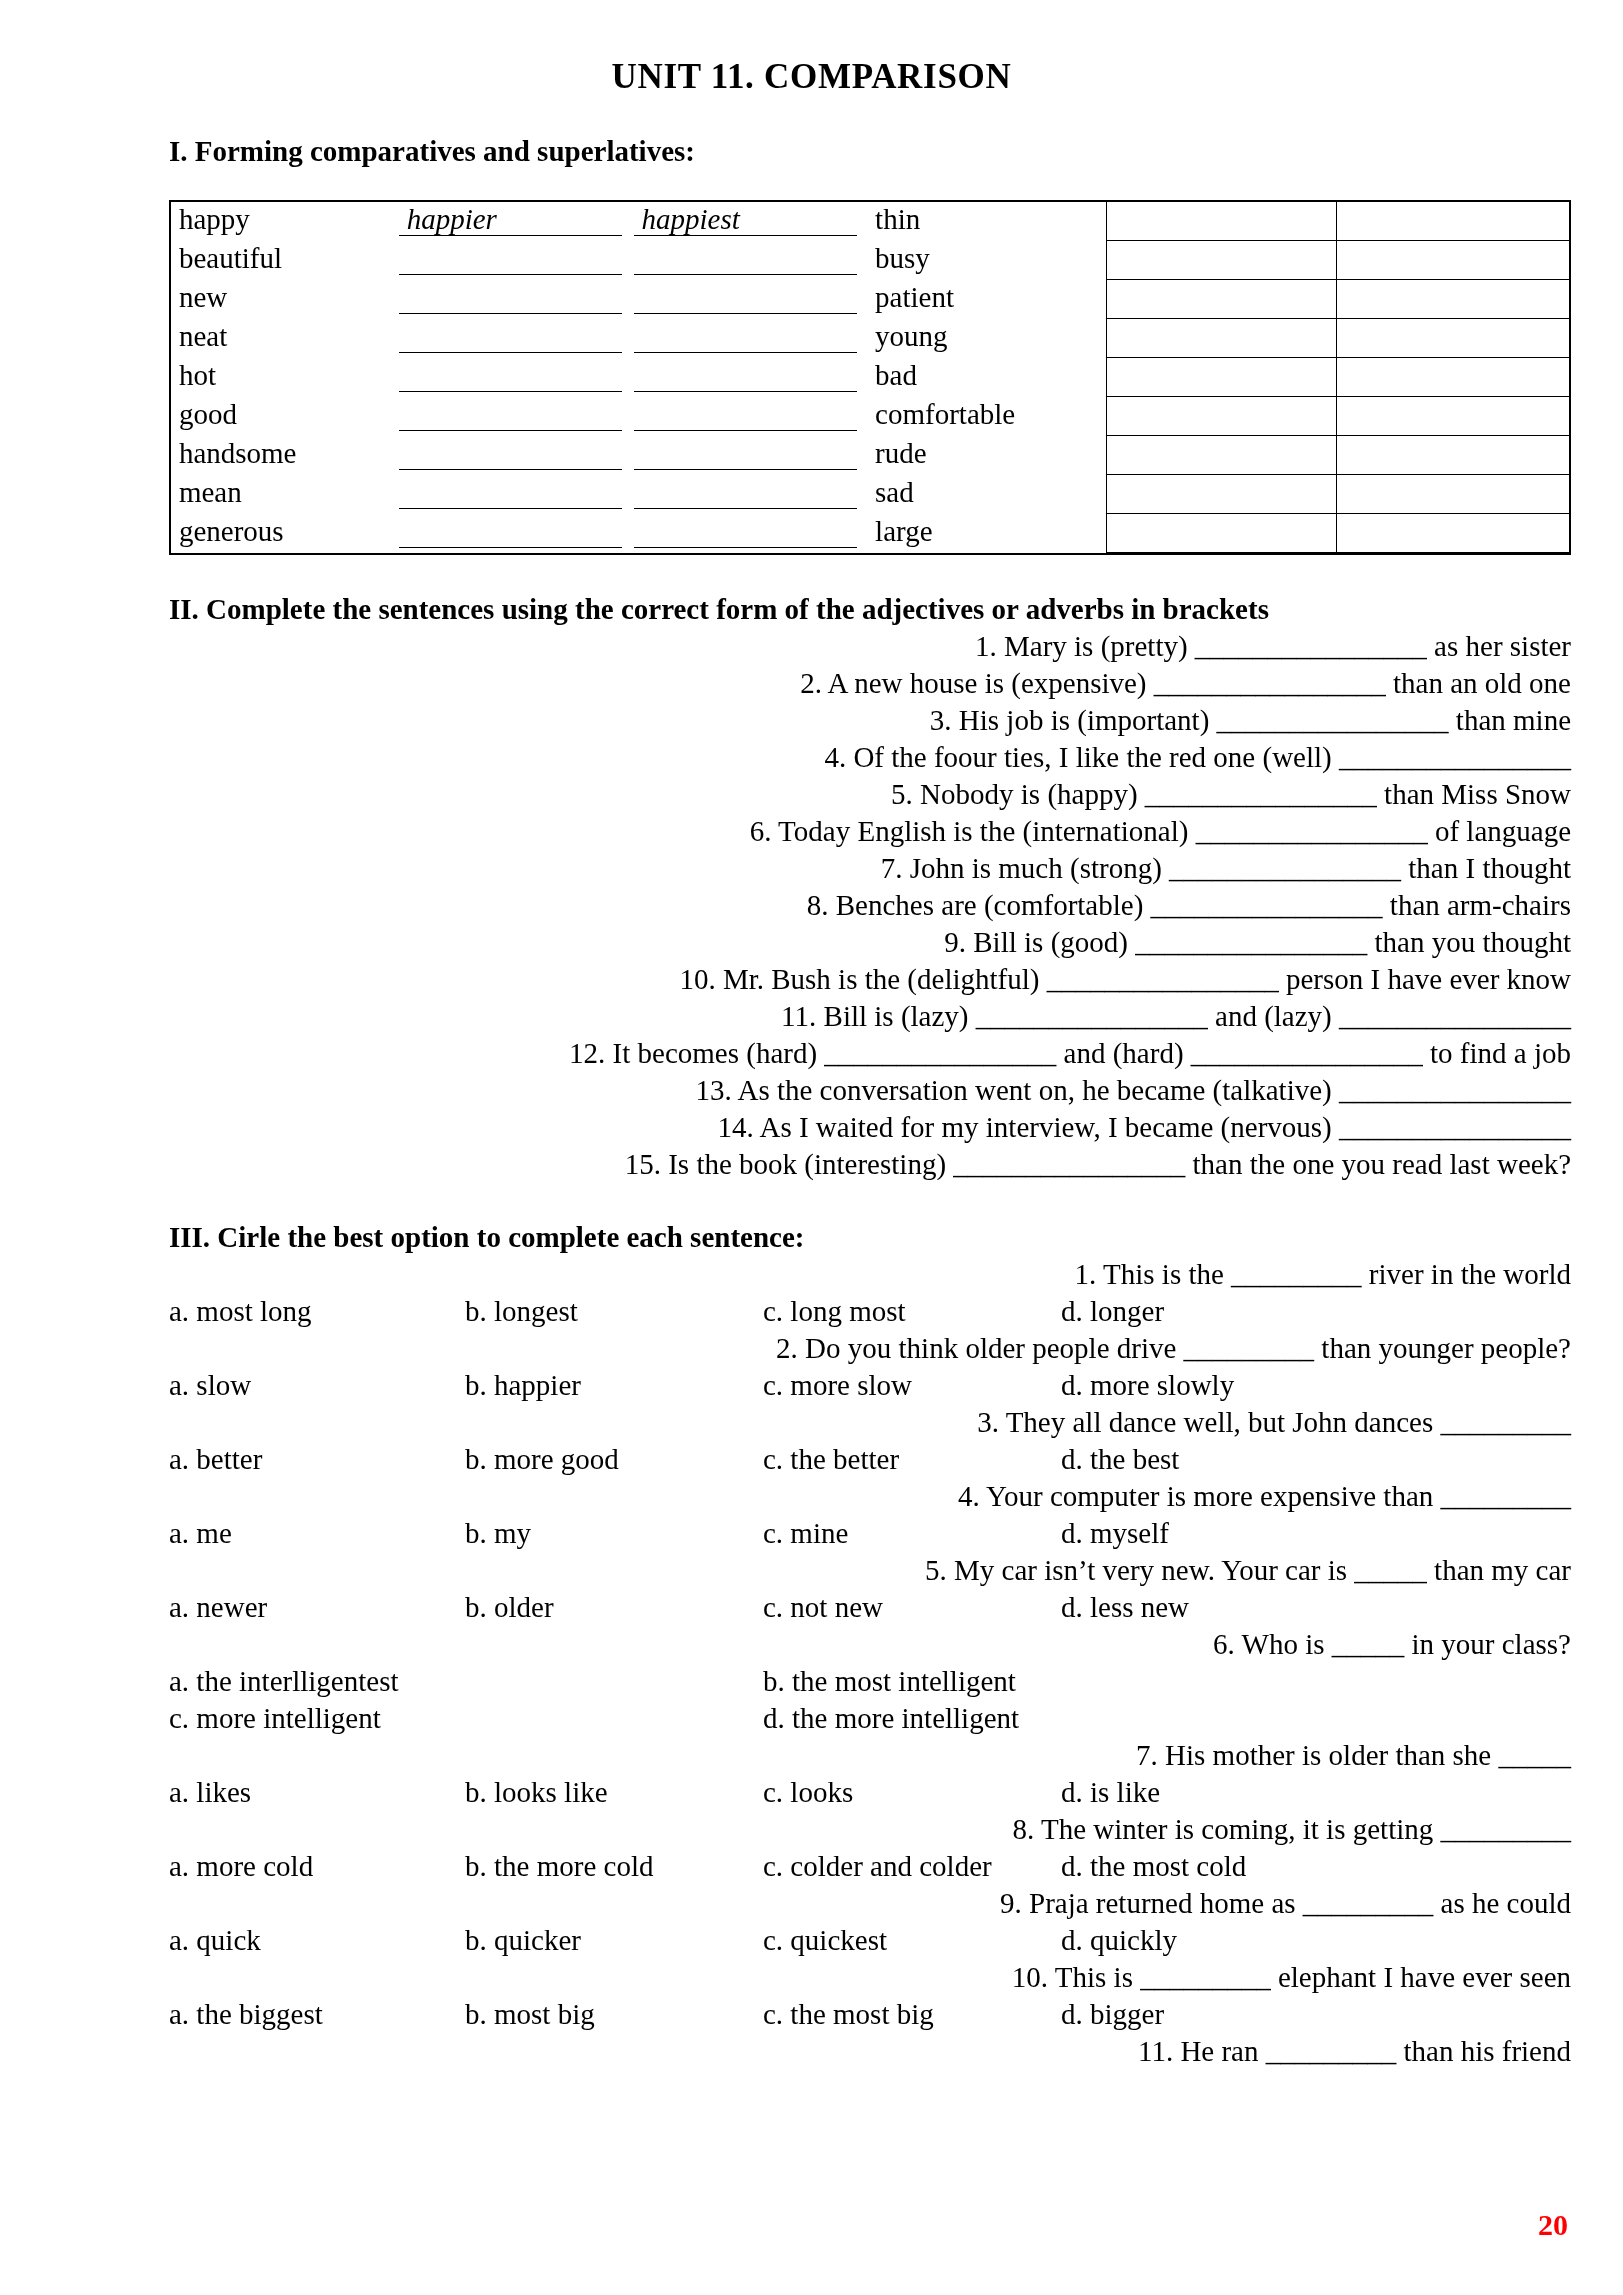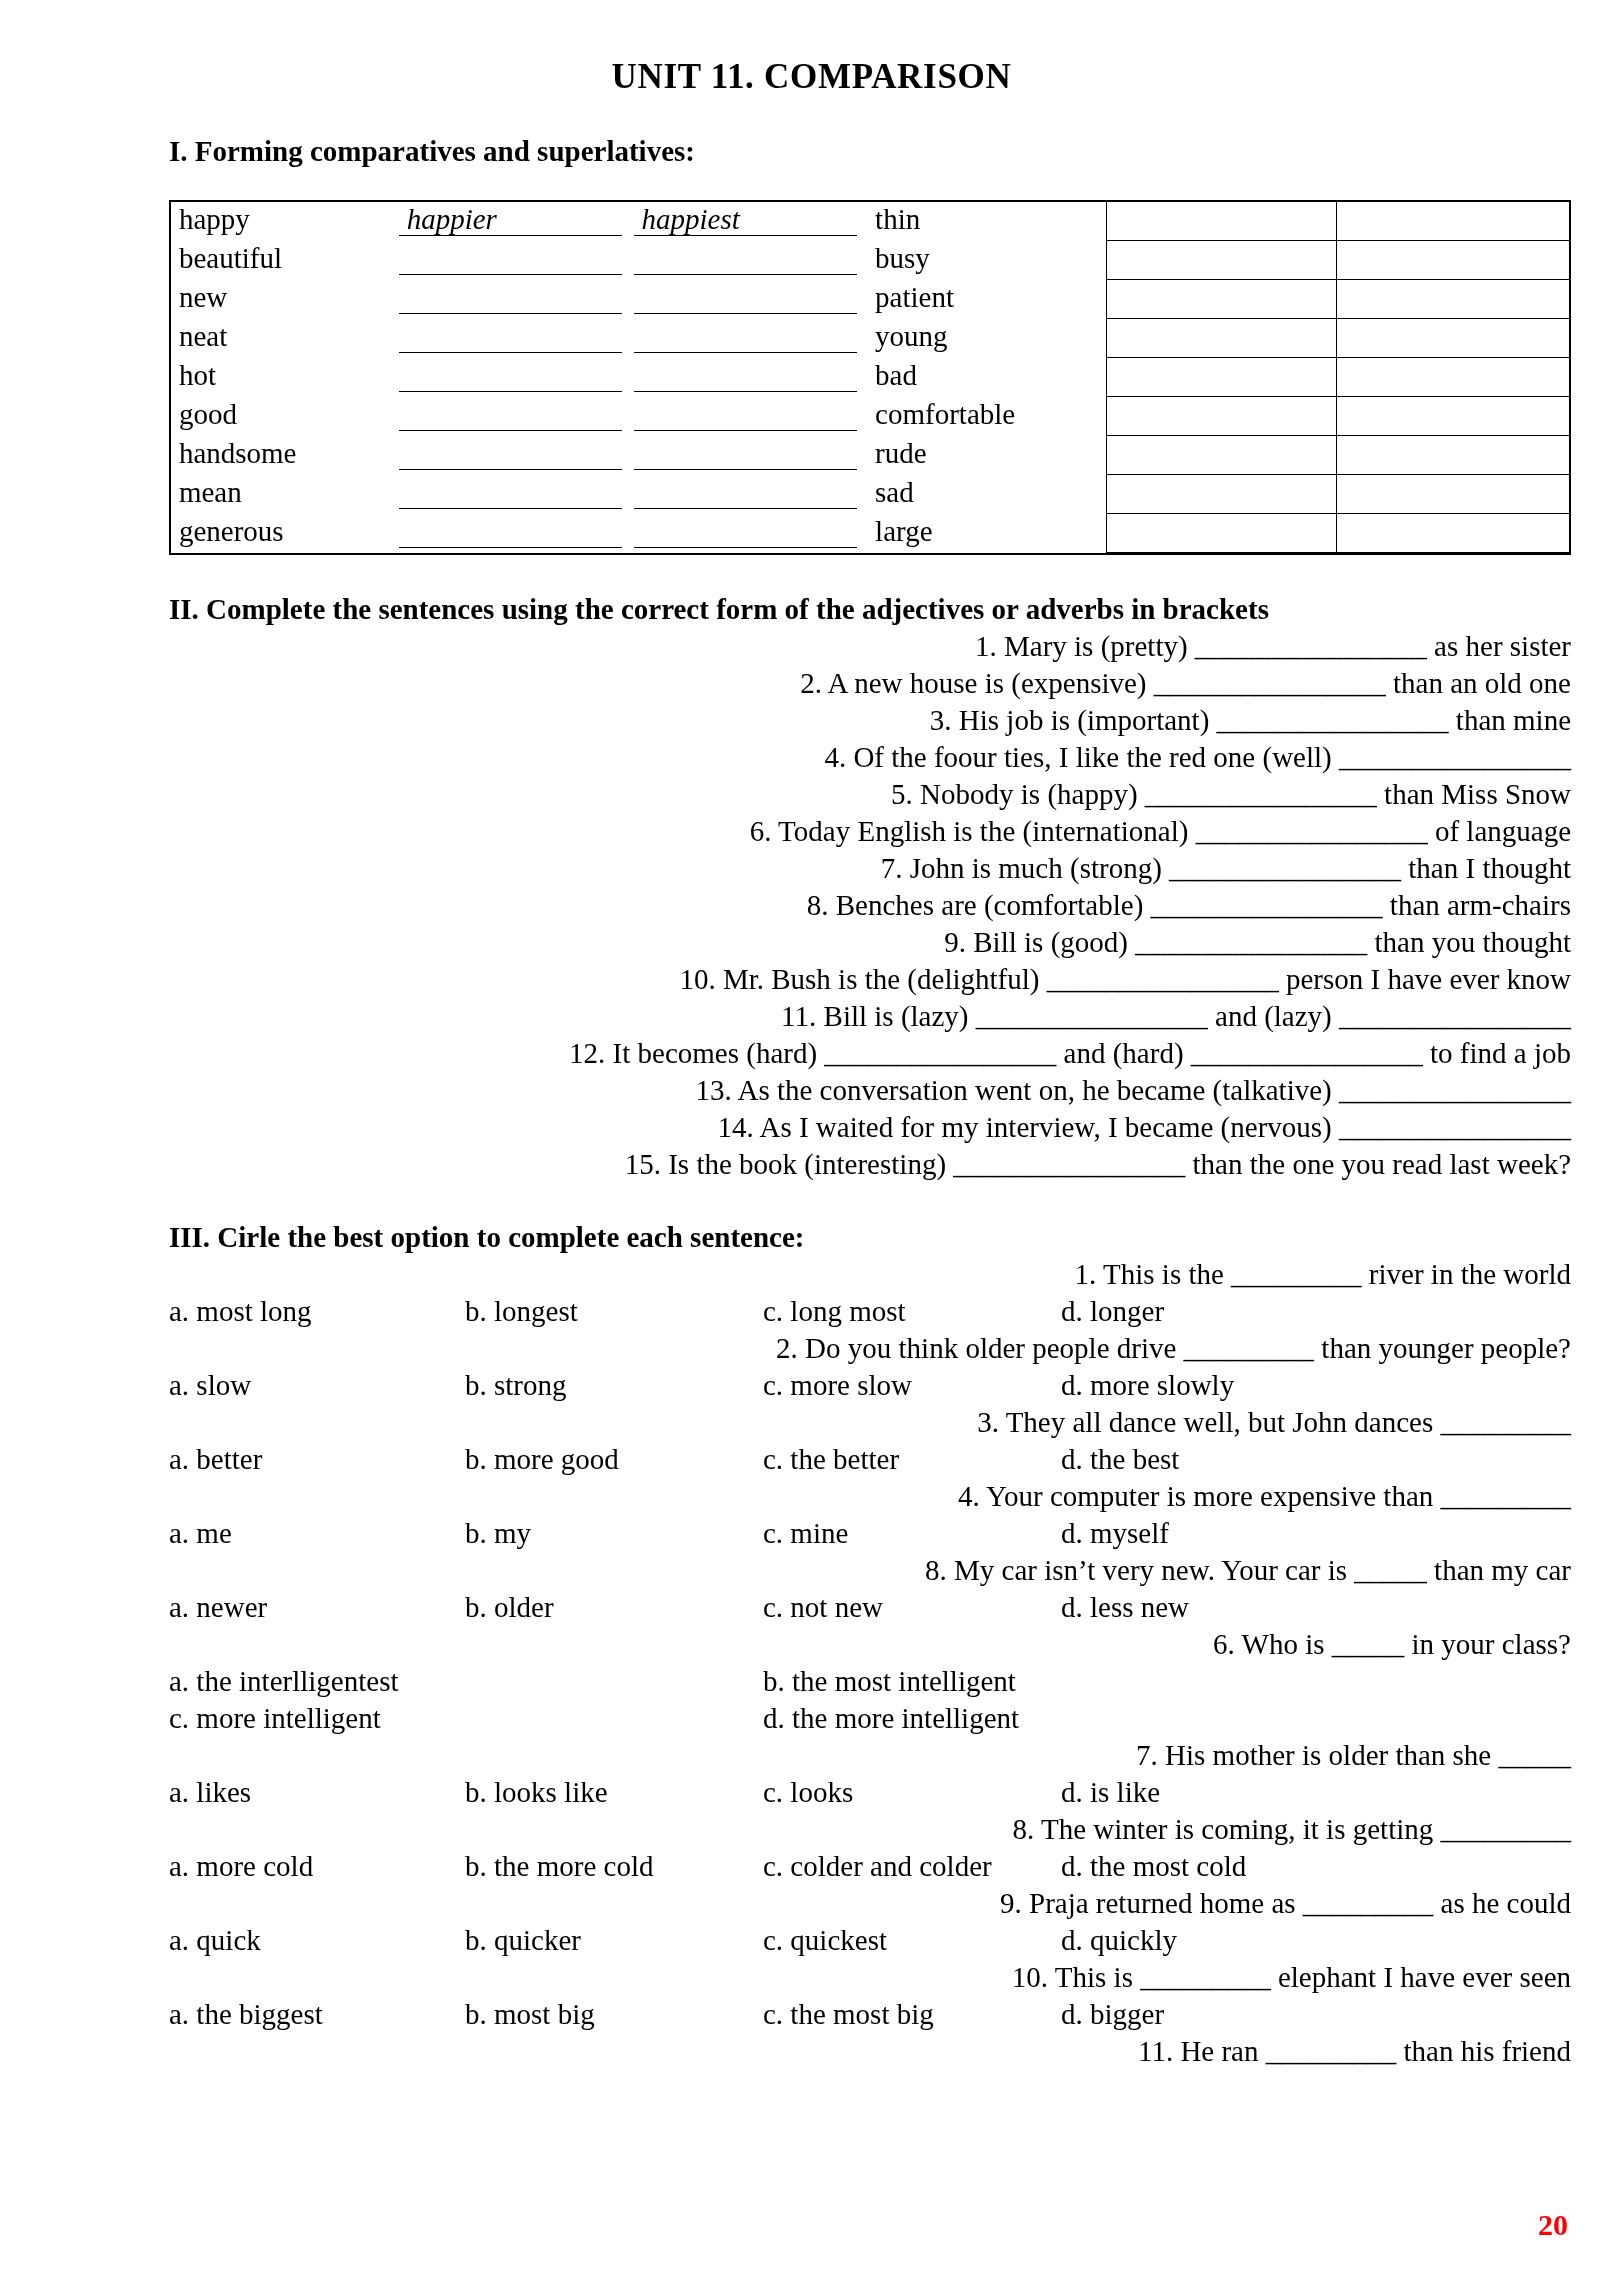--- a/index.html
+++ b/index.html
@@ -166,42 +166,42 @@
     <div class="opt-row">
       <span class="opt">a. most long</span>
       <span class="opt">b. longest</span>
       <span class="opt">c. long most</span>
       <span class="opt">d. longer</span>
     </div>
 
     <div class="line">2. Do you think older people drive _________ than younger people?</div>
     <div class="opt-row">
       <span class="opt">a. slow</span>
-      <span class="opt">b. strong</span>
+      <span class="opt">b. happier</span>
       <span class="opt">c. more slow</span>
       <span class="opt">d. more slowly</span>
     </div>
 
     <div class="line">3. They all dance well, but John dances _________</div>
     <div class="opt-row">
       <span class="opt">a. better</span>
       <span class="opt">b. more good</span>
       <span class="opt">c. the better</span>
       <span class="opt">d. the best</span>
     </div>
 
     <div class="line">4. Your computer is more expensive than _________</div>
     <div class="opt-row">
       <span class="opt">a. me</span>
       <span class="opt">b. my</span>
       <span class="opt">c. mine</span>
       <span class="opt">d. myself</span>
     </div>
 
-    <div class="line">8. My car isn’t very new. Your car is _____ than my car</div>
+    <div class="line">5. My car isn’t very new. Your car is _____ than my car</div>
     <div class="opt-row">
       <span class="opt">a. newer</span>
       <span class="opt">b. older</span>
       <span class="opt">c. not new</span>
       <span class="opt">d. less new</span>
     </div>
 
     <div class="line">6. Who is _____ in your class?</div>
     <div class="opt-row">
       <span class="opt">a. the interlligentest</span>

